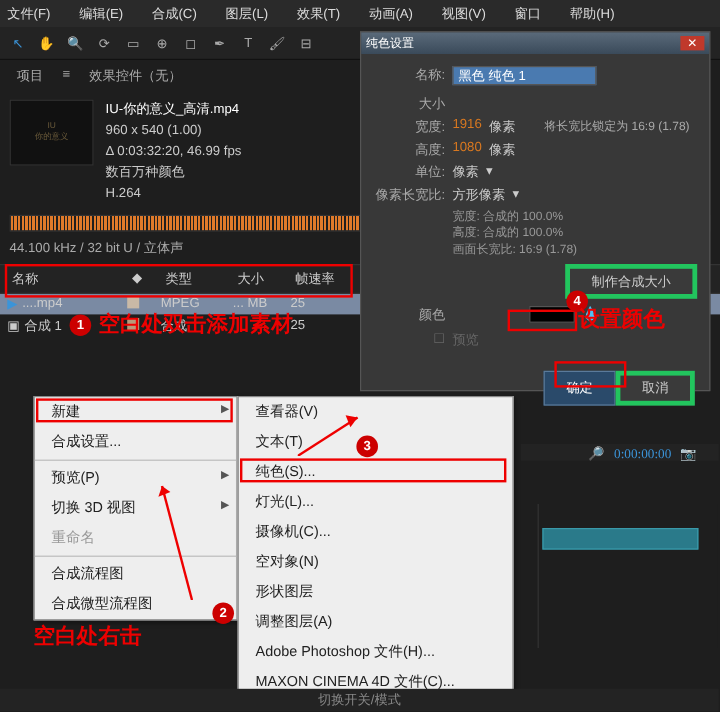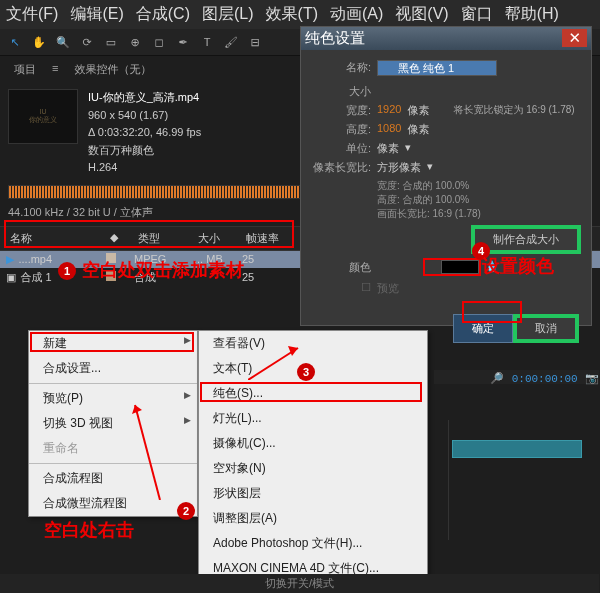--- a/index.html
+++ b/index.html
@@ -1,17 +1,17 @@
 <!DOCTYPE html>
 <html><head>
 <meta charset="utf-8">
 <style>
 *{margin:0;padding:0;box-sizing:border-box;font-family:"Microsoft YaHei",sans-serif;-webkit-font-smoothing:antialiased}
 body{background:#1e1e1e;color:#ccc;font-size:11px;width:600px;height:593px;overflow:hidden;position:relative}
-.menubar{display:flex;gap:12px;padding:4px 6px;background:#2a2a2a;font-size:16px;color:#ddd}
+.menubar{display:flex;gap:24px;padding:4px 6px;background:#2a2a2a;font-size:11px;color:#ddd}
 .menubar span{cursor:default}
 .toolbar{display:flex;align-items:center;gap:6px;padding:4px 6px;background:#232323;border-bottom:1px solid #111}
 .tool{width:18px;height:18px;display:flex;align-items:center;justify-content:center;color:#aaa}
 .arrow-tool{color:#3b94d9}
 .tabbar{display:flex;padding:2px 4px;background:#1e1e1e;font-size:11px}
 .tab{padding:4px 10px;margin-right:2px;color:#aaa}
 .tab.menu-icon{padding:4px 4px}
 .source-panel{padding:6px 8px;display:flex;gap:10px}
 .thumb{width:70px;height:55px;background:#111;border:1px solid #333;display:flex;align-items:center;justify-content:center;color:#6a5a3a;font-size:7px;text-align:center}
 .meta{font-size:11px;color:#ccc;line-height:1.6}
@@ -29,47 +29,47 @@
 .row .col-name{display:flex;align-items:center;gap:4px}
 .redbox{border:2px solid #e00;position:absolute}
 #rb-list{left:4px;top:220px;width:290px;height:28px}
 .badge{position:absolute;width:18px;height:18px;border-radius:50%;background:#c00;color:#fff;font-size:11px;display:flex;align-items:center;justify-content:center;font-weight:bold}
 #b1{left:58px;top:262px}
 #b2{left:177px;top:502px}
 #b3{left:297px;top:363px}
 #b4{left:472px;top:242px}
 .redtext{position:absolute;color:#e00;font-size:18px;font-weight:600}
 #rt1{left:82px;top:258px}
-#rt2{left:44px;top:518px}
+#rt2{left:28px;top:518px}
 #rt3{left:482px;top:254px}
 .right-panel{position:absolute;left:300px;top:26px;width:292px;height:300px;background:#383838;border:1px solid #555}
-.rp-title{background:linear-gradient(#5a6a7a,#3a4a5a);display:flex;align-items:flex-start;justify-content:space-between;padding:2px 4px;font-size:15px;color:#fff}
+.rp-title{background:linear-gradient(#5a6a7a,#3a4a5a);display:flex;align-items:center;justify-content:space-between;padding:2px 4px;font-size:10px;color:#fff}
 .rp-title .x{background:#c0392b;padding:0 6px}
 .rp-body{padding:6px 10px;font-size:11px;color:#ccc}
 .rp-row{display:flex;margin:4px 0;gap:6px}
 .rp-label{width:60px;text-align:right;color:#aaa}
-.rp-input{background:#1a1a1a;color:#78b4ff;border:1px solid #555;padding:1px 20px;font-size:11px;width:70px}
+.rp-input{background:#1a1a1a;color:#78b4ff;border:1px solid #555;padding:1px 4px;font-size:11px;width:70px}
 .rp-input.sel{background:#4a7ab0;color:#fff}
 .rp-val{color:#d87820}
 .rp-btns{display:flex;justify-content:flex-end;padding:8px 12px}
 .rp-btn{background:#2a4a6a;border:1px solid #5a7a9a;padding:3px 18px;color:#fff;font-size:11px}
 .rp-btn.plain{background:#3a3a3a;border:4px solid #22c55e;color:#ccc}
 #rb-ok{left:462px;top:301px;width:60px;height:22px}
 #rb-col{left:423px;top:258px;width:58px;height:18px}
 .swatch{width:38px;height:14px;background:#000;border:1px solid #555}
 .ctx{position:absolute;background:#eee;border:1px solid #888;box-shadow:2px 2px 4px rgba(0,0,0,.4);font-size:12px;color:#222}
 #ctx1{left:28px;top:330px;width:170px}
 #ctx2{left:198px;top:330px;width:230px}
 .ctx-item{padding:4px 14px;position:relative}
 .ctx-item.disabled{color:#999}
 .ctx-item.hassub::after{content:"▶";position:absolute;right:6px;font-size:9px;color:#555}
 .ctx-sep{border-top:1px solid #bbb;margin:2px 0}
 #rb-new{left:30px;top:332px;width:164px;height:20px}
 #rb-solid{left:200px;top:382px;width:222px;height:20px}
-.tc{color:#3b94d9;font-family:Liberation Mono, monospace}
+.tc{color:#3b94d9;font-family:Liberation Serif, serif}
 .tl-track{position:absolute;left:448px;top:420px;width:150px;height:120px;background:#1e1e1e;border-left:1px solid #333}
 .clip{position:absolute;left:452px;top:440px;width:130px;height:18px;background:#2a7a8a;border:1px solid #3a9aaa}
 .redarrow{position:absolute;pointer-events:none}
 #ar1{left:130px;top:400px;width:40px;height:100px}
 #ar2{left:248px;top:340px;width:60px;height:40px}
 .redline{stroke:#e00;stroke-width:2;fill:none}
 .bottom-status{position:absolute;left:0;bottom:0;width:599px;text-align:center;font-size:11px;color:#888;padding:2px 0;background:#232323}
 </style>
 </head>
 <body>
@@ -103,21 +103,21 @@
 <div class="tabbar">
   <div class="tab">项目</div>
   <div class="tab menu-icon">≡</div>
   <div class="tab">效果控件（无）</div>
 </div>
 
 <div class="source-panel">
   <div class="thumb">IU<br>你的意义</div>
   <div class="meta">
     <div class="title">IU-你的意义_高清.mp4</div>
-    <div>960 x 540 (1.67)</div>
+    <div>960 x 540 (1.00)</div>
     <div>Δ 0:03:32:20, 46.99 fps</div>
     <div>数百万种颜色</div>
     <div>H.264</div>
   </div>
 </div>
 <div class="waveform"></div>
 <div style="padding:0 8px 6px;font-size:11px;color:#aaa">44.100 kHz / 32 bit U / 立体声</div>
 
 <div class="list-head">
   <div class="col-name">名称</div>
@@ -155,21 +155,21 @@
   <div class="rp-body">
     <div class="rp-row">
         <span class="rp-label">名称:</span>
         <input class="rp-input sel" style="width: 120px;" value="黑色 纯色 1">
       </div>
     <div class="rp-row" style="margin-top:8px">
         <span class="rp-label">大小</span>
       </div>
     <div class="rp-row">
         <span class="rp-label">宽度:</span>
-        <span class="rp-val">1920</span>
+        <span class="rp-val">1916</span>
         <span>像素</span>
         <span style="margin-left:18px;font-size:10px;color:#aaa">将长宽比锁定为 16:9 (1.78)</span>
       </div>
     <div class="rp-row">
         <span class="rp-label">高度:</span>
         <span class="rp-val">1080</span>
         <span>像素</span>
       </div>
     <div class="rp-row"><span class="rp-label">单位:</span><span>像素</span> ▾</div>
     <div class="rp-row"><span class="rp-label">像素长宽比:</span><span>方形像素</span> ▾</div>

